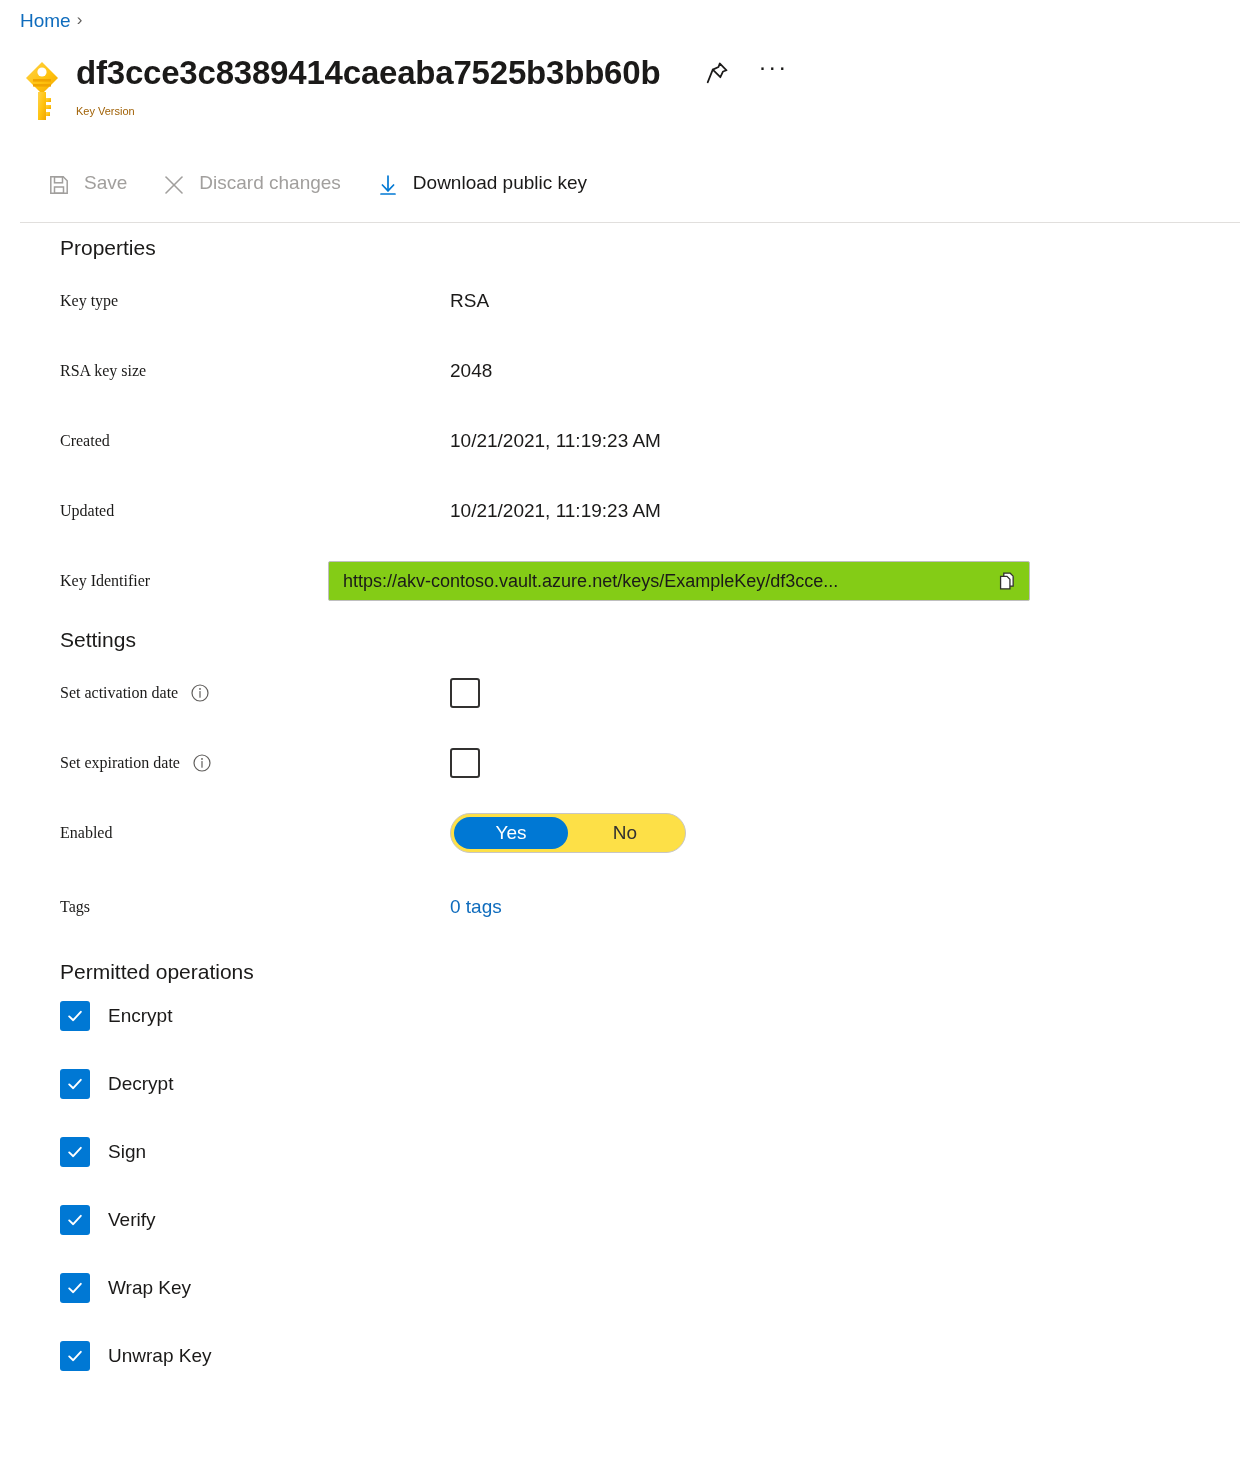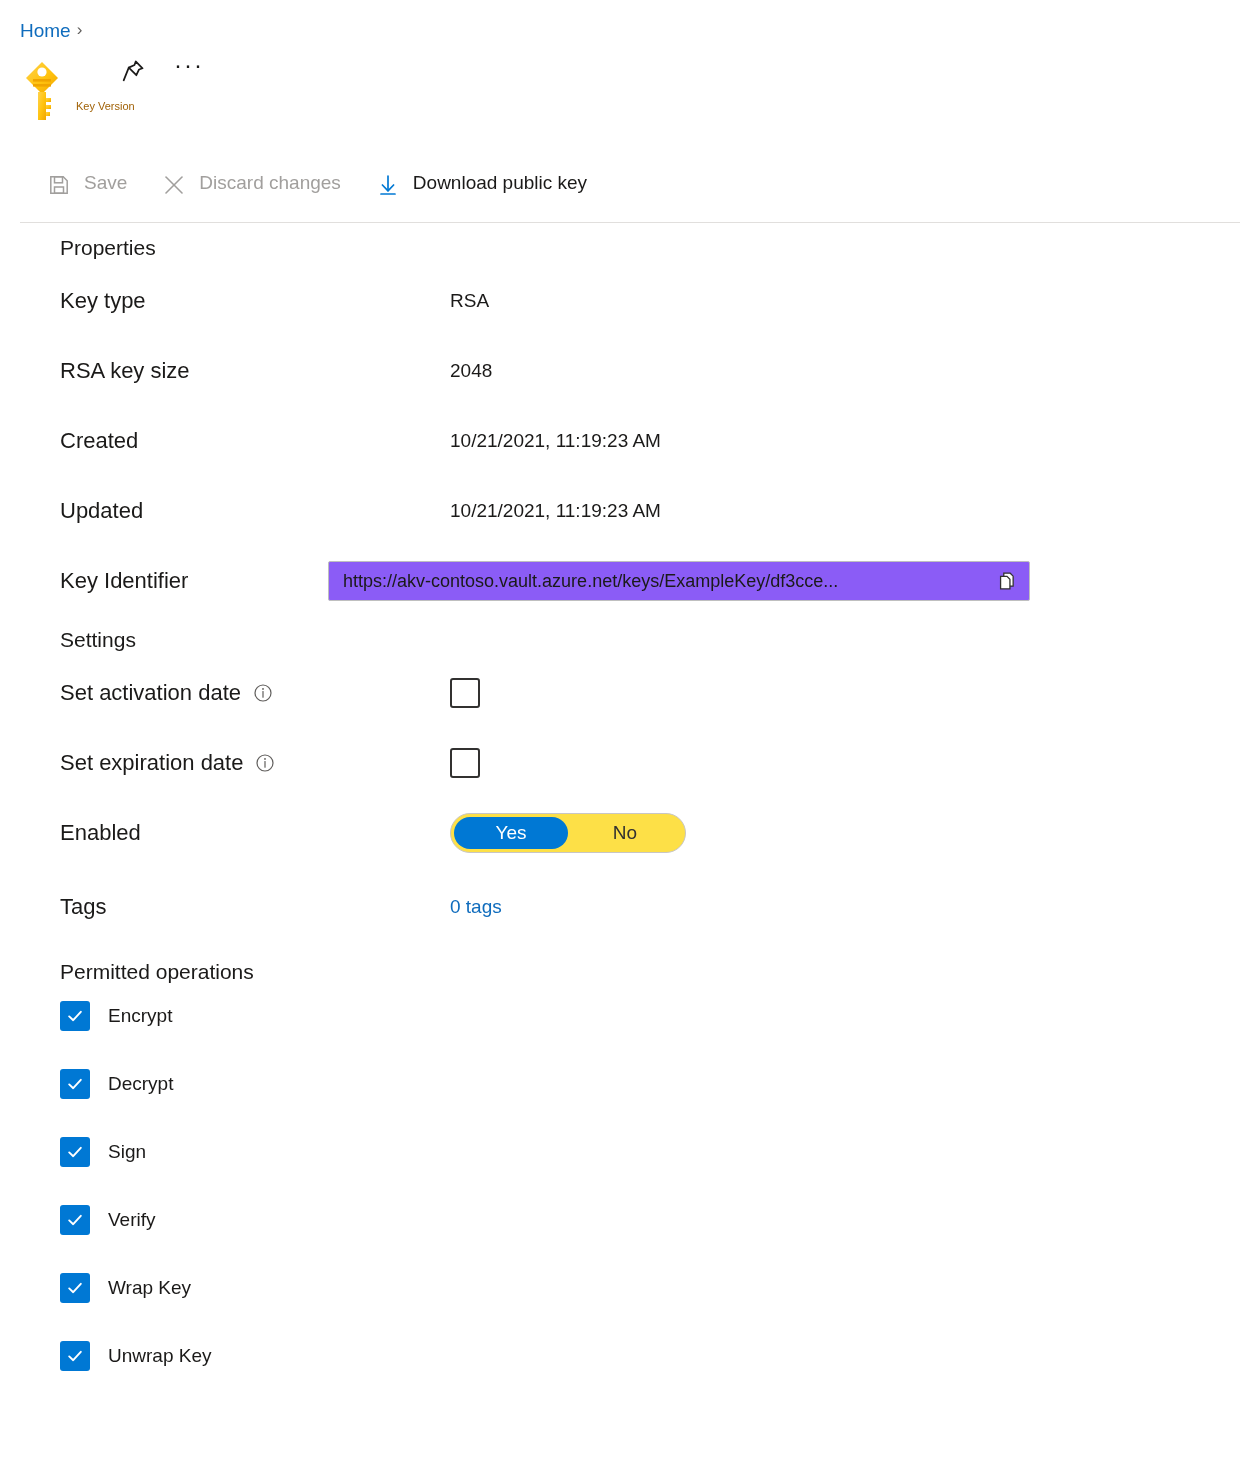--- a/index.html
+++ b/index.html
@@ -19,21 +19,20 @@
 
   
   .breadcrumb {
     position: absolute;
     left: 20px;
     top: 10px;
     display: flex;
     align-items: flex-start;
     gap: 6px;
     font-size: 19px;
-    margin-top: 10px;
   }
   .breadcrumb-link {
     color: #0f6cbd;
     cursor: pointer;
   }
   .breadcrumb-sep {
     color: #605e5c;
     font-size: 17px;
     font-weight: 300;
   }
@@ -141,24 +140,25 @@
   }
   .row {
     display: flex;
     align-items: center;
     min-height: 46px;
     margin-bottom: 24px;
   }
   .row-label {
     width: 450px;
     padding-left: 60px;
-    font-size: 22px;
-    color: #1b1a19;
-    display: flex;
-    align-items: center;
+    font-size: 16px;
+    color: #1b1a19;
+    display: flex;
+    align-items: center;
+    font-family: Liberation Serif, serif;
   }
   .row-value {
     font-size: 19px;
     color: #1b1a19;
     display: flex;
     align-items: center;
   }
   .info-icon {
     margin-left: 12px;
     width: 20px;
@@ -167,21 +167,21 @@
     display: inline-flex;
     cursor: pointer;
   }
 
   
   .kid-field {
     display: flex;
     align-items: center;
     width: 702px;
     height: 40px;
-    background: #8b5cf6;
+    background: #84cc16;
     border: 1px solid #bfbfbf;
     border-radius: 2px;
     padding: 0 6px 0 14px;
   }
   .kid-text {
     flex: 1;
     font-size: 18px;
     color: #1b1a19;
     white-space: nowrap;
     overflow: hidden;
@@ -295,20 +295,21 @@
       <rect x="13" y="23" width="18" height="2.6" fill="#f0a500"></rect>
       <rect x="13" y="28" width="18" height="2.6" fill="#f0a500"></rect>
       <rect x="18" y="36" width="8" height="28" fill="url(#gold)"></rect>
       <rect x="26" y="42" width="5" height="4" fill="url(#gold)"></rect>
       <rect x="26" y="49" width="5" height="4" fill="url(#gold)"></rect>
       <rect x="26" y="56" width="4" height="4" fill="url(#gold)"></rect>
     </svg>
   </span>
   <div class="title-texts">
     <div class="title-main-row">
+      <div class="page-title">df3cce3c8389414caeaba7525b3bb60b</div>
       <div class="pin-btn">
         <svg width="26" height="26" viewBox="0 0 24 24" fill="none" stroke="#1b1a19" stroke-width="1.6" stroke-linecap="round" stroke-linejoin="round">
           <path d="M14.5 3.2 L20.8 9.5 L17.6 10.6 L15.1 15.9 L8.1 8.9 L13.4 6.4 Z"></path>
           <line x1="8.1" y1="8.9" x2="3.4" y2="20.6"></line>
         </svg>
       </div>
       <div class="ellipsis-btn">···</div>
     </div>
     <div class="page-subtitle">Key Version</div>
   </div>

